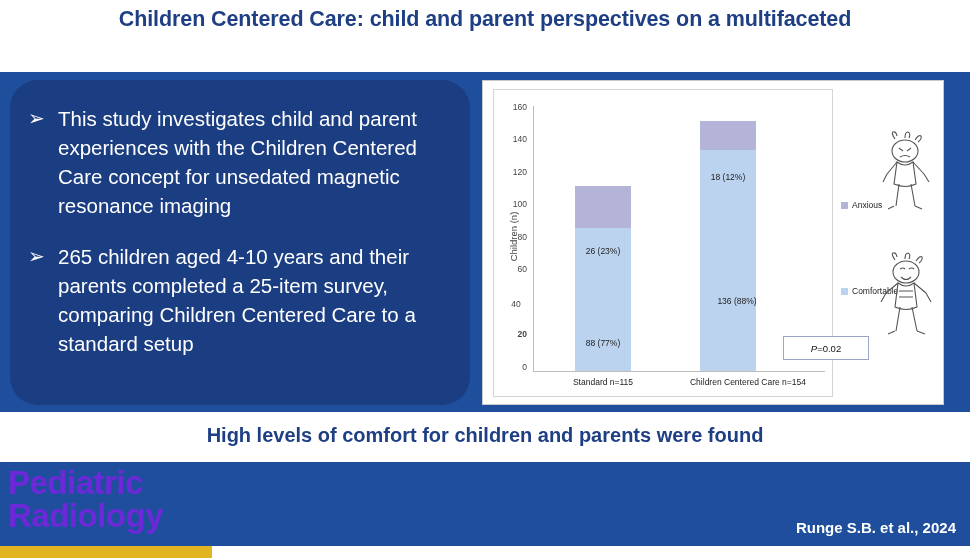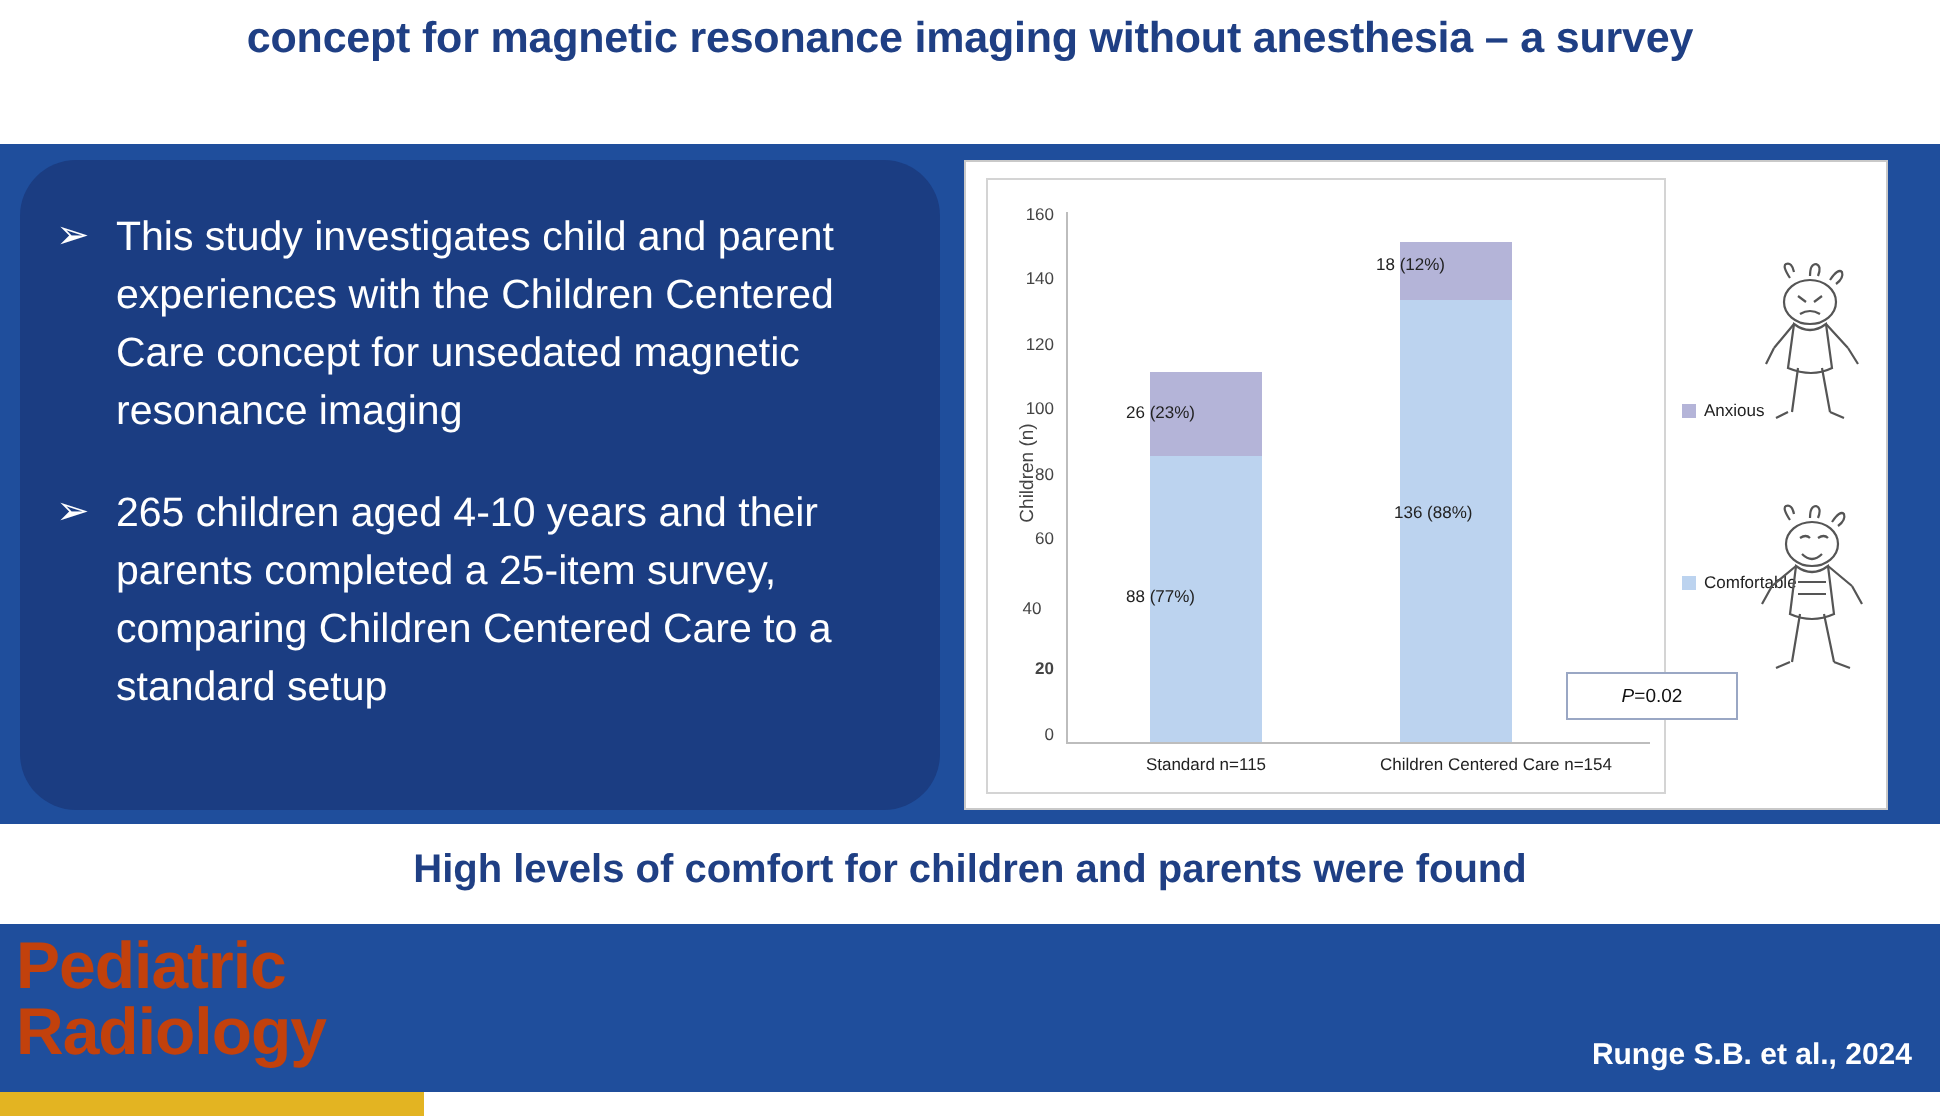--- a/index.html
+++ b/index.html
@@ -86,21 +86,21 @@
   }
   .bar{
     position:absolute;
     box-sizing:border-box;
   }
   .seg-comfort{background:#bcd3ef;}
   .seg-anx{background:#b4b4d8;}
   .barlabel{
     position:absolute;
     font-size:8.5px;color:#222;
-    width:80px;text-align:left;
+    width:80px;text-align:center;margin-top:45px;
   }
   .catlabel{
     position:absolute;
     font-size:8.5px;color:#222;
     text-align:center;
   }
   
   .legend-item{
     position:absolute;
     font-size:8.5px;color:#222;
@@ -130,38 +130,38 @@
   .footer{
     position:absolute;left:0;top:462px;width:970px;height:84px;
     background:#1f4e9c;
   }
   .footer-gold{
     position:absolute;left:0;top:546px;width:212px;height:12px;
     background:#e3b422;
   }
   .brand{
     position:absolute;left:8px;top:466px;
-    color:#c2410c;
+    color:#6d28d9;
     font-weight:bold;
     font-size:33px;
     line-height:33px;
     letter-spacing:-0.5px;
   }
   .credit{
     position:absolute;right:14px;top:519px;
     color:#ffffff;
     font-weight:bold;
     font-size:15px;
   }
 </style>
 </head>
 <body>
 
 <div class="title">
-  <div>concept for magnetic resonance imaging without anesthesia – a survey</div>
+  <div>Children Centered Care: child and parent perspectives on a multifaceted</div>
 </div>
 
 <div class="band"></div>
 
 <div class="panel">
 
   <div class="bullet-row">
     <div class="arrow">➢</div>
     <div class="btext">This study investigates child and parent experiences with the Children Centered Care concept for unsedated magnetic resonance imaging</div>
   </div>

